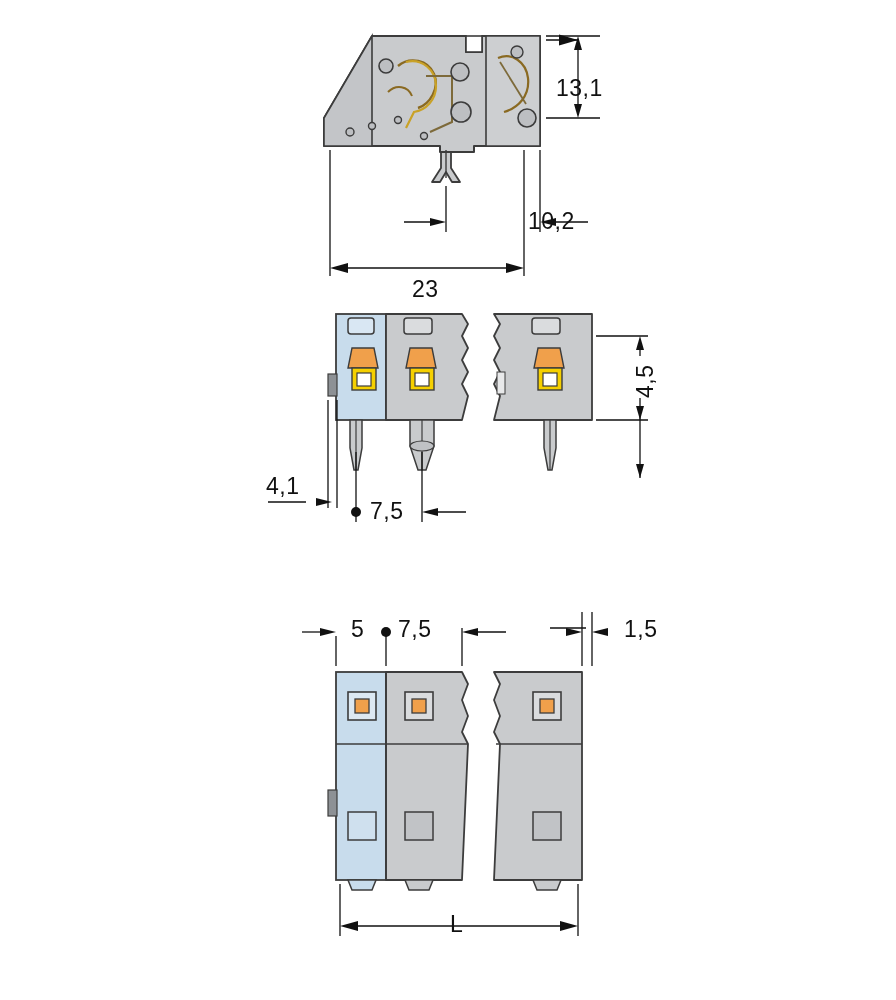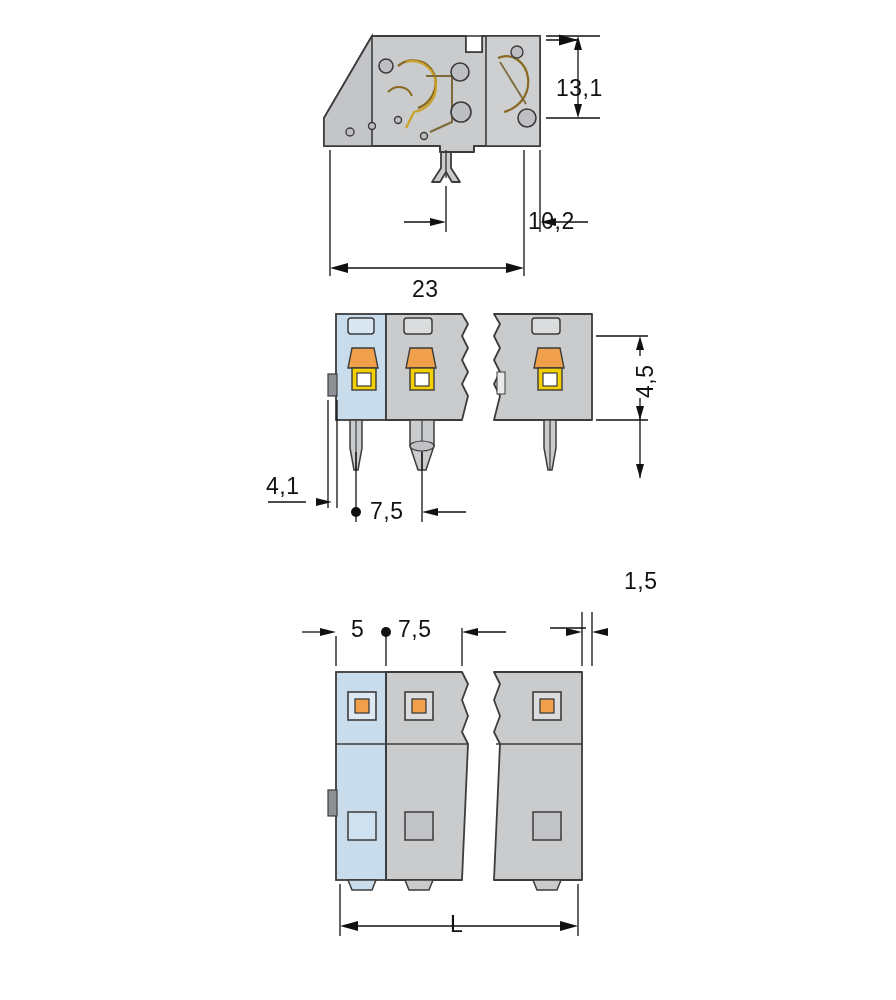--- a/index.html
+++ b/index.html
@@ -243,17 +243,17 @@
   <div class="dim-label vert" style="left:632px; top:398px;">4,5</div>
 
   <div class="dim-label" style="left:266px; top:473px;">4,1</div>
 
   <div class="dim-label" style="left:370px; top:498px;">7,5</div>
 
   <div class="dim-label" style="left:351px; top:616px;">5</div>
 
   <div class="dim-label" style="left:398px; top:616px;">7,5</div>
 
-  <div class="dim-label" style="left:624px; top:568px;">1,5</div>
+  <div class="dim-label" style="left:624px; top:616px;">1,5</div>
 
   <div class="dim-label" style="left:450px; top:911px;">L</div>
 
 </div>
 
 </body></html>

